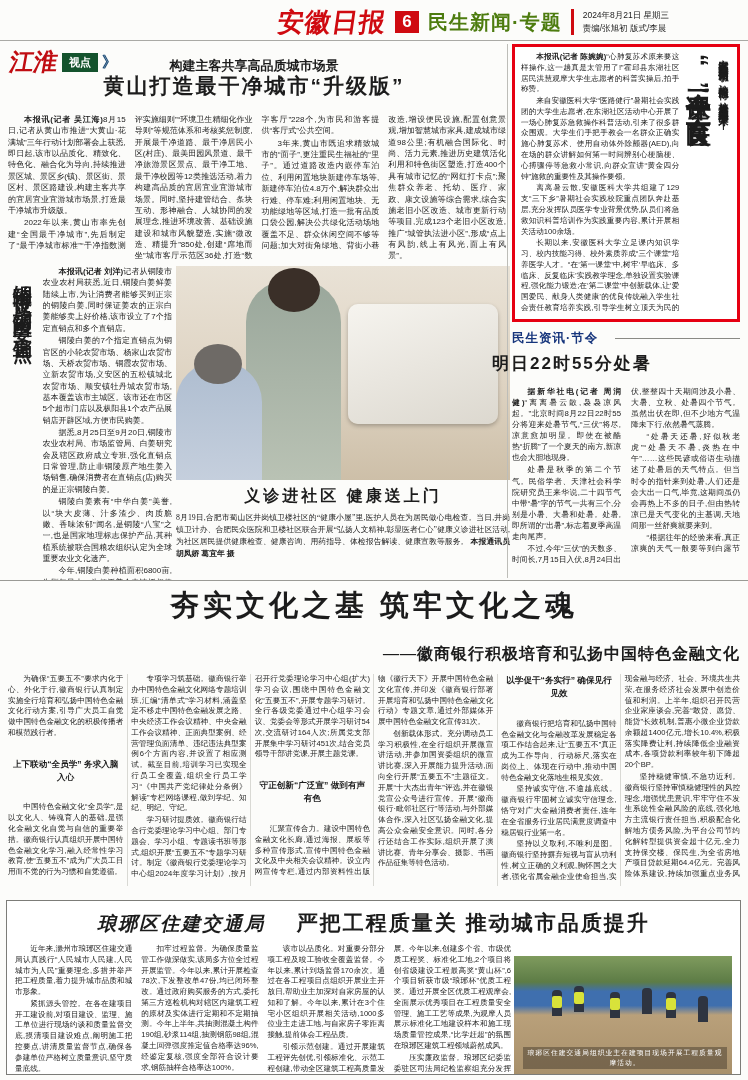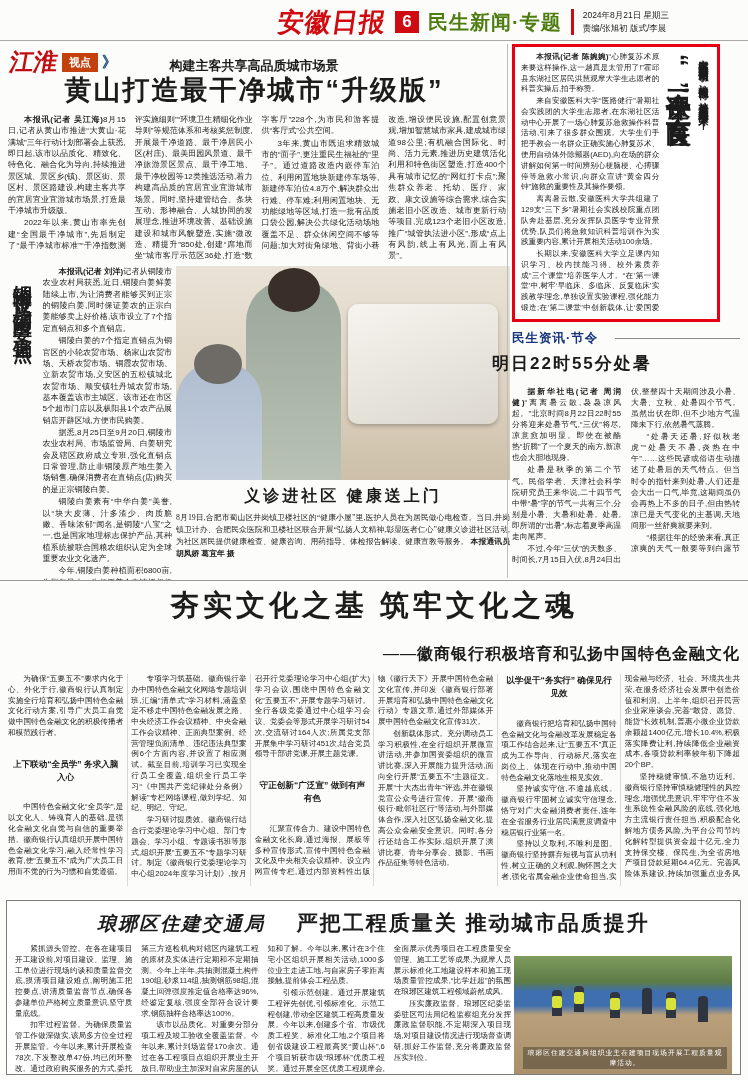--- a/index.html
+++ b/index.html
@@ -8,48 +8,48 @@
   .header{position:absolute;left:278px;top:5px;height:34px;display:flex;align-items:center;gap:9px;}
   .masthead{font-family:"Liberation Serif",serif;font-weight:bold;font-size:26px;color:#cf0a10;transform:skewX(-8deg);letter-spacing:1px;}
   .pagenum{background:#cf0a10;color:#fff;font-weight:bold;font-size:17px;width:24px;height:22px;display:flex;align-items:center;justify-content:center;}
   .sectiontitle{font-weight:bold;font-size:20px;letter-spacing:1px;color:#4d7c0f;}
   .hdr-div{width:3px;height:26px;background:#cf0a10;}
   .dateblock{font-size:8.5px;line-height:1.5;color:#222;}
   .hline{position:absolute;top:40px;left:0;width:748px;border-top:1.5px solid #a9a9a5;}
   
   .jh{position:absolute;left:10px;top:46px;display:flex;align-items:center;gap:4px;}
   .jh-brand{font-family:"Liberation Serif",serif;font-weight:bold;font-size:24px;color:#c00d12;transform:skewX(-10deg);}
-  .jh-badge{background:#c2410c;color:#fff;font-size:11px;font-weight:bold;padding:2px 7px;}
+  .jh-badge{background:#14532d;color:#fff;font-size:11px;font-weight:bold;padding:2px 7px;}
   .jh-arrow{color:#1f4e79;font-weight:bold;font-size:15px;}
   
   .para{font-size:8px;line-height:1.42;text-align:justify;margin:0 0 1px;text-indent:2em;}
   .para b{font-weight:bold;}
   .subhead{font-size:9.5px;font-weight:bold;text-align:center;text-indent:0;margin:19px 4px;line-height:1.5;}
   
   .kicker{position:absolute;left:0;top:57px;width:508px;text-align:center;font-size:13px;font-weight:bold;}
-  .hs-headline{position:absolute;left:0;top:72px;width:508px;text-align:center;font-size:27px;font-weight:bold;letter-spacing:2px;}
+  .hs-headline{position:absolute;left:0;top:72px;width:508px;text-align:center;font-size:21px;font-weight:bold;letter-spacing:2px;}
   .cols4{position:absolute;left:8px;top:114px;width:498px;height:148px;column-count:4;column-gap:9px;column-fill:auto;overflow:hidden;}
   
   .tl{position:absolute;left:8px;top:266px;width:164px;height:314px;display:flex;gap:6px;}
   .tl-title{writing-mode:vertical-rl;font-size:19px;font-weight:bold;line-height:1.5;letter-spacing:3px;padding-top:4px;}
   .tl-body{flex:1;height:100%;overflow:hidden;}
   
   .photo1{position:absolute;left:176px;top:266px;width:334px;height:214px;background:linear-gradient(180deg,#e9e2d6 0%,#ded3c2 55%,#cdbfa8 100%);overflow:hidden;}
   .p1-machine{position:absolute;right:12px;top:38px;width:150px;height:120px;background:linear-gradient(160deg,#f6f4ef,#dcd8cf);border-radius:10px;box-shadow:0 2px 4px rgba(0,0,0,.25);}
   .p1-nurse{position:absolute;left:70px;top:14px;width:95px;height:200px;background:linear-gradient(180deg,#9aa79b,#b9c2b4);border-radius:42px 42px 0 0;}
   .p1-hair{position:absolute;left:92px;top:2px;width:52px;height:44px;background:#3a2f28;border-radius:50%;}
   .p1-elder{position:absolute;left:0px;top:96px;width:86px;height:118px;background:linear-gradient(180deg,#aebdd0,#c5cfdd);border-radius:40px 40px 0 0;}
   .p1-elderhair{position:absolute;left:18px;top:78px;width:48px;height:40px;background:#6e6a66;border-radius:50%;}
   .cap1{position:absolute;left:176px;top:486px;width:334px;}
   .cap1-title{text-align:center;font-size:16px;font-weight:bold;letter-spacing:3px;margin-bottom:5px;}
   .cap1-text{font-family:"Liberation Serif",serif;font-size:7.8px;line-height:1.55;text-align:justify;color:#222;}
   .cap1-credit{font-family:"Liberation Serif",serif;font-weight:bold;}
   
   .vdiv{position:absolute;left:507px;top:44px;height:534px;border-left:1px solid #bdbdb8;}
-  .redbox{position:absolute;left:512px;top:44px;width:208px;height:278px;border:3px solid #e60012;box-sizing:border-box;background:#fff;display:flex;padding:5px 4px 5px 6px;gap:5px;}
+  .redbox{position:absolute;left:512px;top:44px;width:228px;height:278px;border:3px solid #e60012;box-sizing:border-box;background:#fff;display:flex;padding:5px 4px 5px 6px;gap:5px;}
   .rb-text{flex:1;overflow:hidden;}
   .rb-text .para{font-size:7.6px;}
   .rb-titles{writing-mode:vertical-rl;height:100%;}
   .rb-lead{font-size:10px;font-weight:bold;line-height:2.0;letter-spacing:1px;}
   .rb-main{font-size:25px;font-weight:bold;letter-spacing:3px;margin-top:2px;line-height:1.15;}
   .ms-header{position:absolute;left:512px;top:330px;width:228px;display:flex;align-items:center;gap:17px;}
   .ms-label{font-size:12.5px;font-weight:bold;color:#16357c;letter-spacing:1px;white-space:nowrap;}
   .ms-line{flex:1;border-top:1.5px solid #8a8a85;}
   .ss-headline{position:absolute;left:492px;top:352px;width:228px;text-align:left;font-size:17px;font-weight:bold;letter-spacing:2px;}
   .cols2{position:absolute;left:512px;top:386px;width:228px;height:190px;column-count:2;column-gap:10px;column-fill:auto;overflow:hidden;}
@@ -183,20 +183,21 @@
       </div>
   </div>
 
   <div class="bottom">
     <div class="bt-headrow">
       <span class="bt-brand">琅琊区住建交通局</span>
       <span class="bt-main">严把工程质量关 推动城市品质提升</span>
     </div>
     <div class="bt-body">
       <div class="cols4b">
+          <p class="para">近年来,滁州市琅琊区住建交通局认真践行“人民城市人民建,人民城市为人民”重要理念,多措并举严把工程质量,着力提升城市品质和城市形象。</p>
           <p class="para">紧抓源头管控。在各在建项目开工建设前,对项目建设、监理、施工单位进行现场约谈和质量监督交底,摸清项目建设难点,阐明施工把控要点,讲清质量监督节点,确保各参建单位严格树立质量意识,坚守质量底线。</p>
           <p class="para">扣牢过程监督。为确保质量监管工作做深做实,该局多方位全过程开展监管。今年以来,累计开展检查78次,下发整改单47份,均已闭环整改。通过政府购买服务的方式,委托第三方巡检机构对辖区内建筑工程的原材及实体进行定期和不定期抽测。今年上半年,共抽测混凝土构件190组,砂浆114组,抽测钢筋98组,混凝土回弹强度推定值合格率达96%,经鉴定复核,强度全部符合设计要求,钢筋抽样合格率达100%。</p>
           <p class="para">该市以品质化。对重要分部分项工程及竣工验收全覆盖监督。今年以来,累计到场监督170余次。通过在各工程项目点组织开展业主开放日,帮助业主加深对自家房屋的认知和了解。今年以来,累计在3个住宅小区组织开展相关活动,1000多位业主走进工地,与自家房子零距离接触,提前体会工程品质。</p>
           <p class="para">引领示范创建。通过开展建筑工程评先创优,引领标准化、示范工程创建,带动全区建筑工程高质量发展。今年以来,创建多个省、市级优质工程奖、标准化工地,2个项目将创省级建设工程最高奖“黄山杯”,6个项目斩获市级“琅琊杯”优质工程奖。通过开展全区优质工程观摩会,全面展示优秀项目在工程质量安全管理、施工工艺等成果,为观摩人员展示标准化工地建设样本和施工现场质量管控成果,“比学赶超”的氛围在琅琊区建筑工程领域蔚然成风。</p>
           <p class="para">压实廉政监督。琅琊区纪委监委驻区司法局纪检监察组充分发挥廉政监督职能,不定期深入项目现场,对项目建设情况进行现场督查调研,抓好工作监督,充分将廉政监督压实到位。</p>
         </div>
       <div class="photo2">
         <div class="p2-worker" style="left:38px;top:34px;"></div>
         <div class="p2-vest" style="left:38px;top:40px;"></div>
         <div class="p2-worker" style="left:60px;top:30px;"></div>

